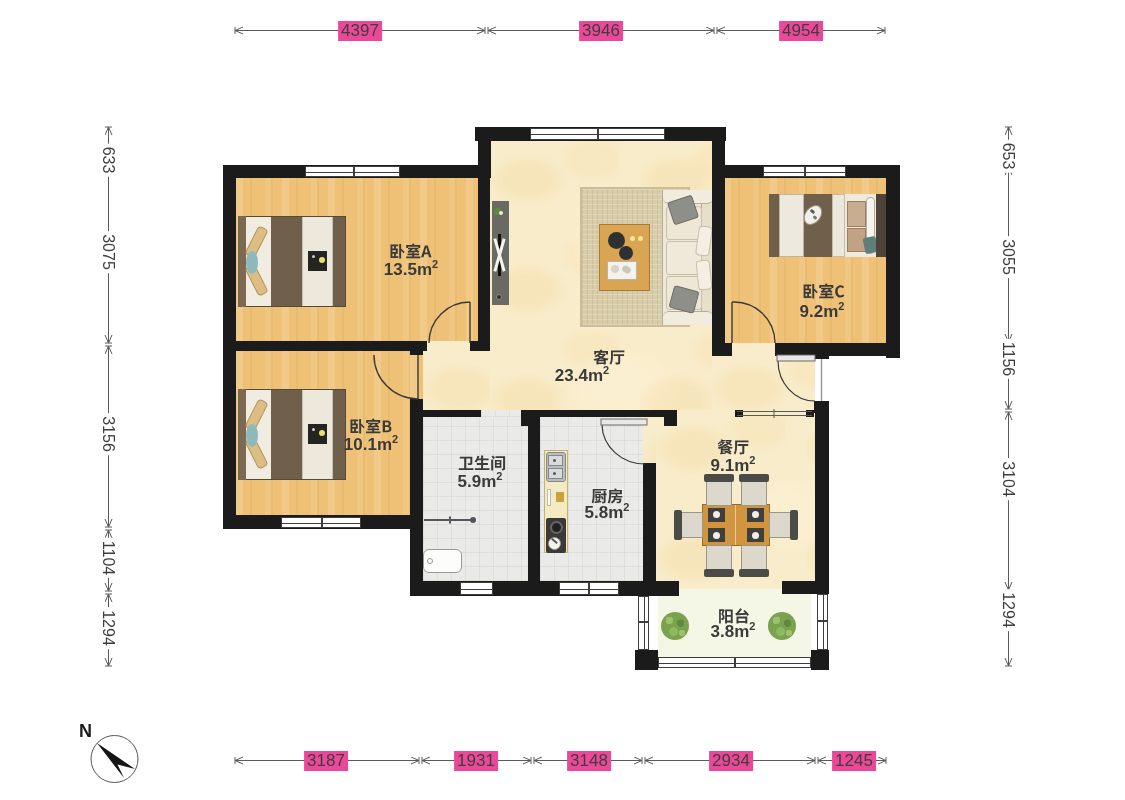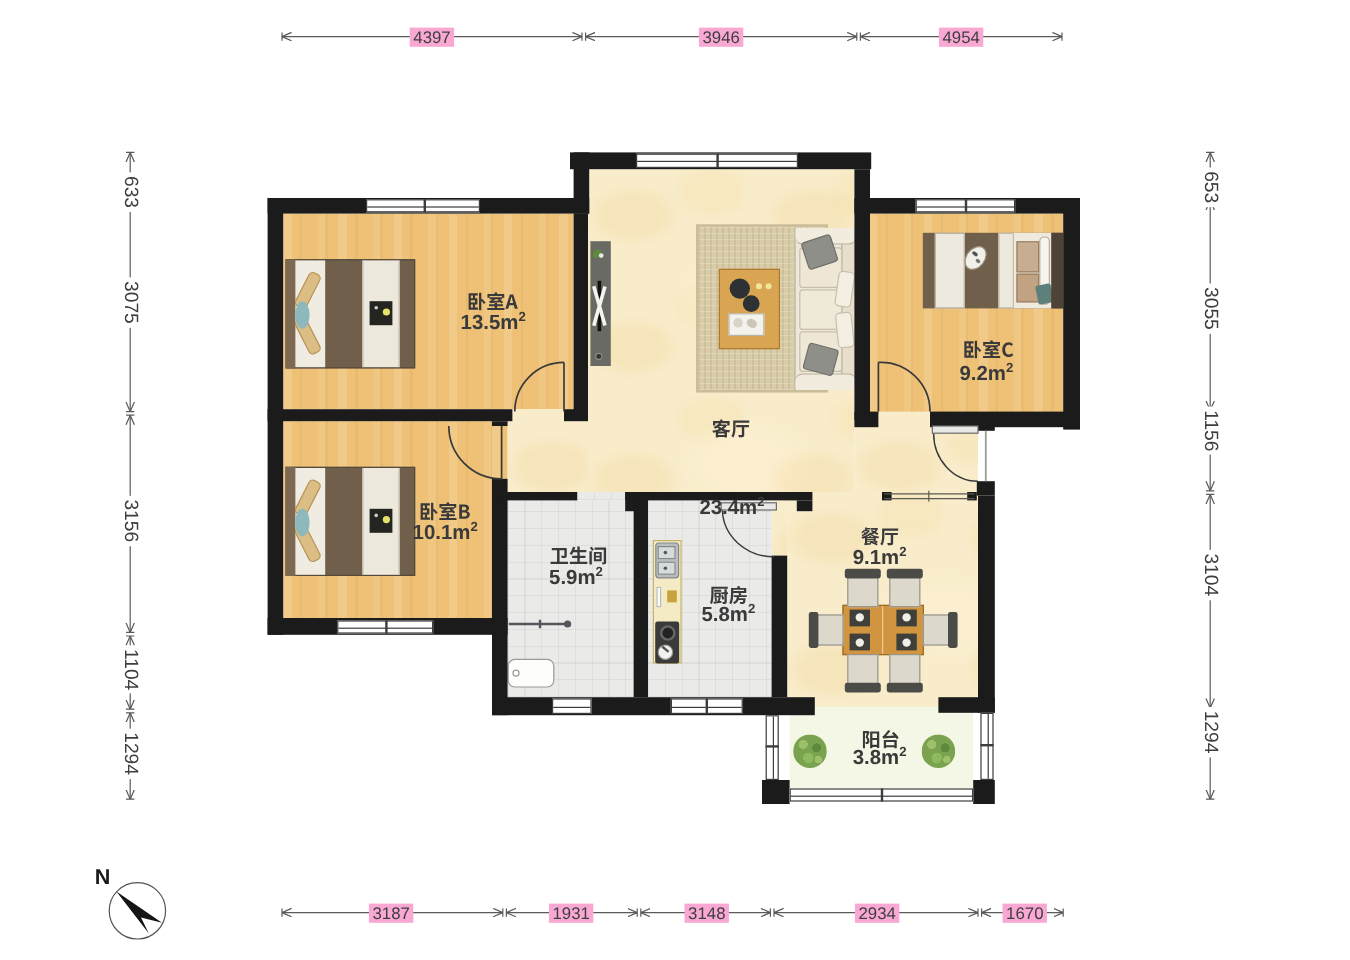--- a/index.html
+++ b/index.html
@@ -22,21 +22,21 @@
     background-image:
       repeating-linear-gradient(0deg, rgba(120,120,110,.10) 0 1px, rgba(255,255,255,0) 1px 14px),
       repeating-linear-gradient(90deg, rgba(120,120,110,.10) 0 1px, rgba(255,255,255,0) 1px 14px);}
   .winh{position:absolute;background:#fff;border:1px solid #3d3d3d;box-sizing:border-box;}
   .winh i{position:absolute;left:0;right:0;top:50%;height:1px;background:#3d3d3d;}
   .winv{position:absolute;background:#fff;border:1px solid #3d3d3d;box-sizing:border-box;}
   .winv i{position:absolute;top:0;bottom:0;left:50%;width:1px;background:#3d3d3d;}
   .alab{position:absolute;color:#3a3a3a;font-size:17px;font-weight:bold;white-space:nowrap;
         transform:translate(-50%,-50%);}
   .alab sup{font-size:11px;}
-  .dim{position:absolute;color:#3e3e3e;font-size:14px;background:#f9a8d4;padding:0 3px;
+  .dim{position:absolute;color:#3e3e3e;font-size:17px;background:#ec4899;padding:0 3px;
        transform:translate(-50%,-50%);white-space:nowrap;}
   .dimv{position:absolute;color:#3e3e3e;font-size:16px;background:#fff;padding:0 3px;
        transform:translate(-50%,-50%) rotate(90deg);white-space:nowrap;}
 </style>
 </head>
 <body>
 <div id="plan">
 
   <div class="wood" style="left:236px;top:178px;width:242px;height:163px;"></div>
 
@@ -403,39 +403,39 @@
     <polygon points="97,743 135,769 117.5,764.5 124,778" fill="#151515"></polygon>
     <text x="79" y="737" font-size="18" font-weight="bold" fill="#1a1a1a" font-family="Liberation Sans, sans-serif">N</text>
   </svg>
 
   <div class="alab" style="left:411px;top:269px;">13.5m<sup>2</sup></div>
 
   <div class="alab" style="left:371px;top:444px;">10.1m<sup>2</sup></div>
 
   <div class="alab" style="left:822px;top:311px;">9.2m<sup>2</sup></div>
 
-  <div class="alab" style="left:610px;top:375px;margin-top:48px;">23.4m<sup>2</sup></div>
+  <div class="alab" style="left:582px;top:375px;">23.4m<sup>2</sup></div>
 
   <div class="alab" style="left:733px;top:465px;">9.1m<sup>2</sup></div>
 
   <div class="alab" style="left:480px;top:481px;">5.9m<sup>2</sup></div>
 
   <div class="alab" style="left:607px;top:512px;">5.8m<sup>2</sup></div>
 
   <div class="alab" style="left:733px;top:631px;text-align:center;">3.8m<sup>2</sup></div>
 
   <div class="dim" style="left:360px;top:31px;">4397</div>
   <div class="dim" style="left:601px;top:31px;">3946</div>
   <div class="dim" style="left:801px;top:31px;">4954</div>
 
   <div class="dim" style="left:326px;top:761px;">3187</div>
   <div class="dim" style="left:476px;top:761px;">1931</div>
   <div class="dim" style="left:589px;top:761px;">3148</div>
   <div class="dim" style="left:731px;top:761px;">2934</div>
-  <div class="dim" style="left:854px;top:761px;">1670</div>
+  <div class="dim" style="left:854px;top:761px;">1245</div>
 
   <div class="dimv" style="left:108px;top:160px;">633</div>
   <div class="dimv" style="left:108px;top:252px;">3075</div>
   <div class="dimv" style="left:108px;top:434px;">3156</div>
   <div class="dimv" style="left:108px;top:558px;">1104</div>
   <div class="dimv" style="left:108px;top:628px;">1294</div>
 
   <div class="dimv" style="left:1008px;top:156px;">653</div>
   <div class="dimv" style="left:1008px;top:257px;">3055</div>
   <div class="dimv" style="left:1008px;top:359px;">1156</div>

